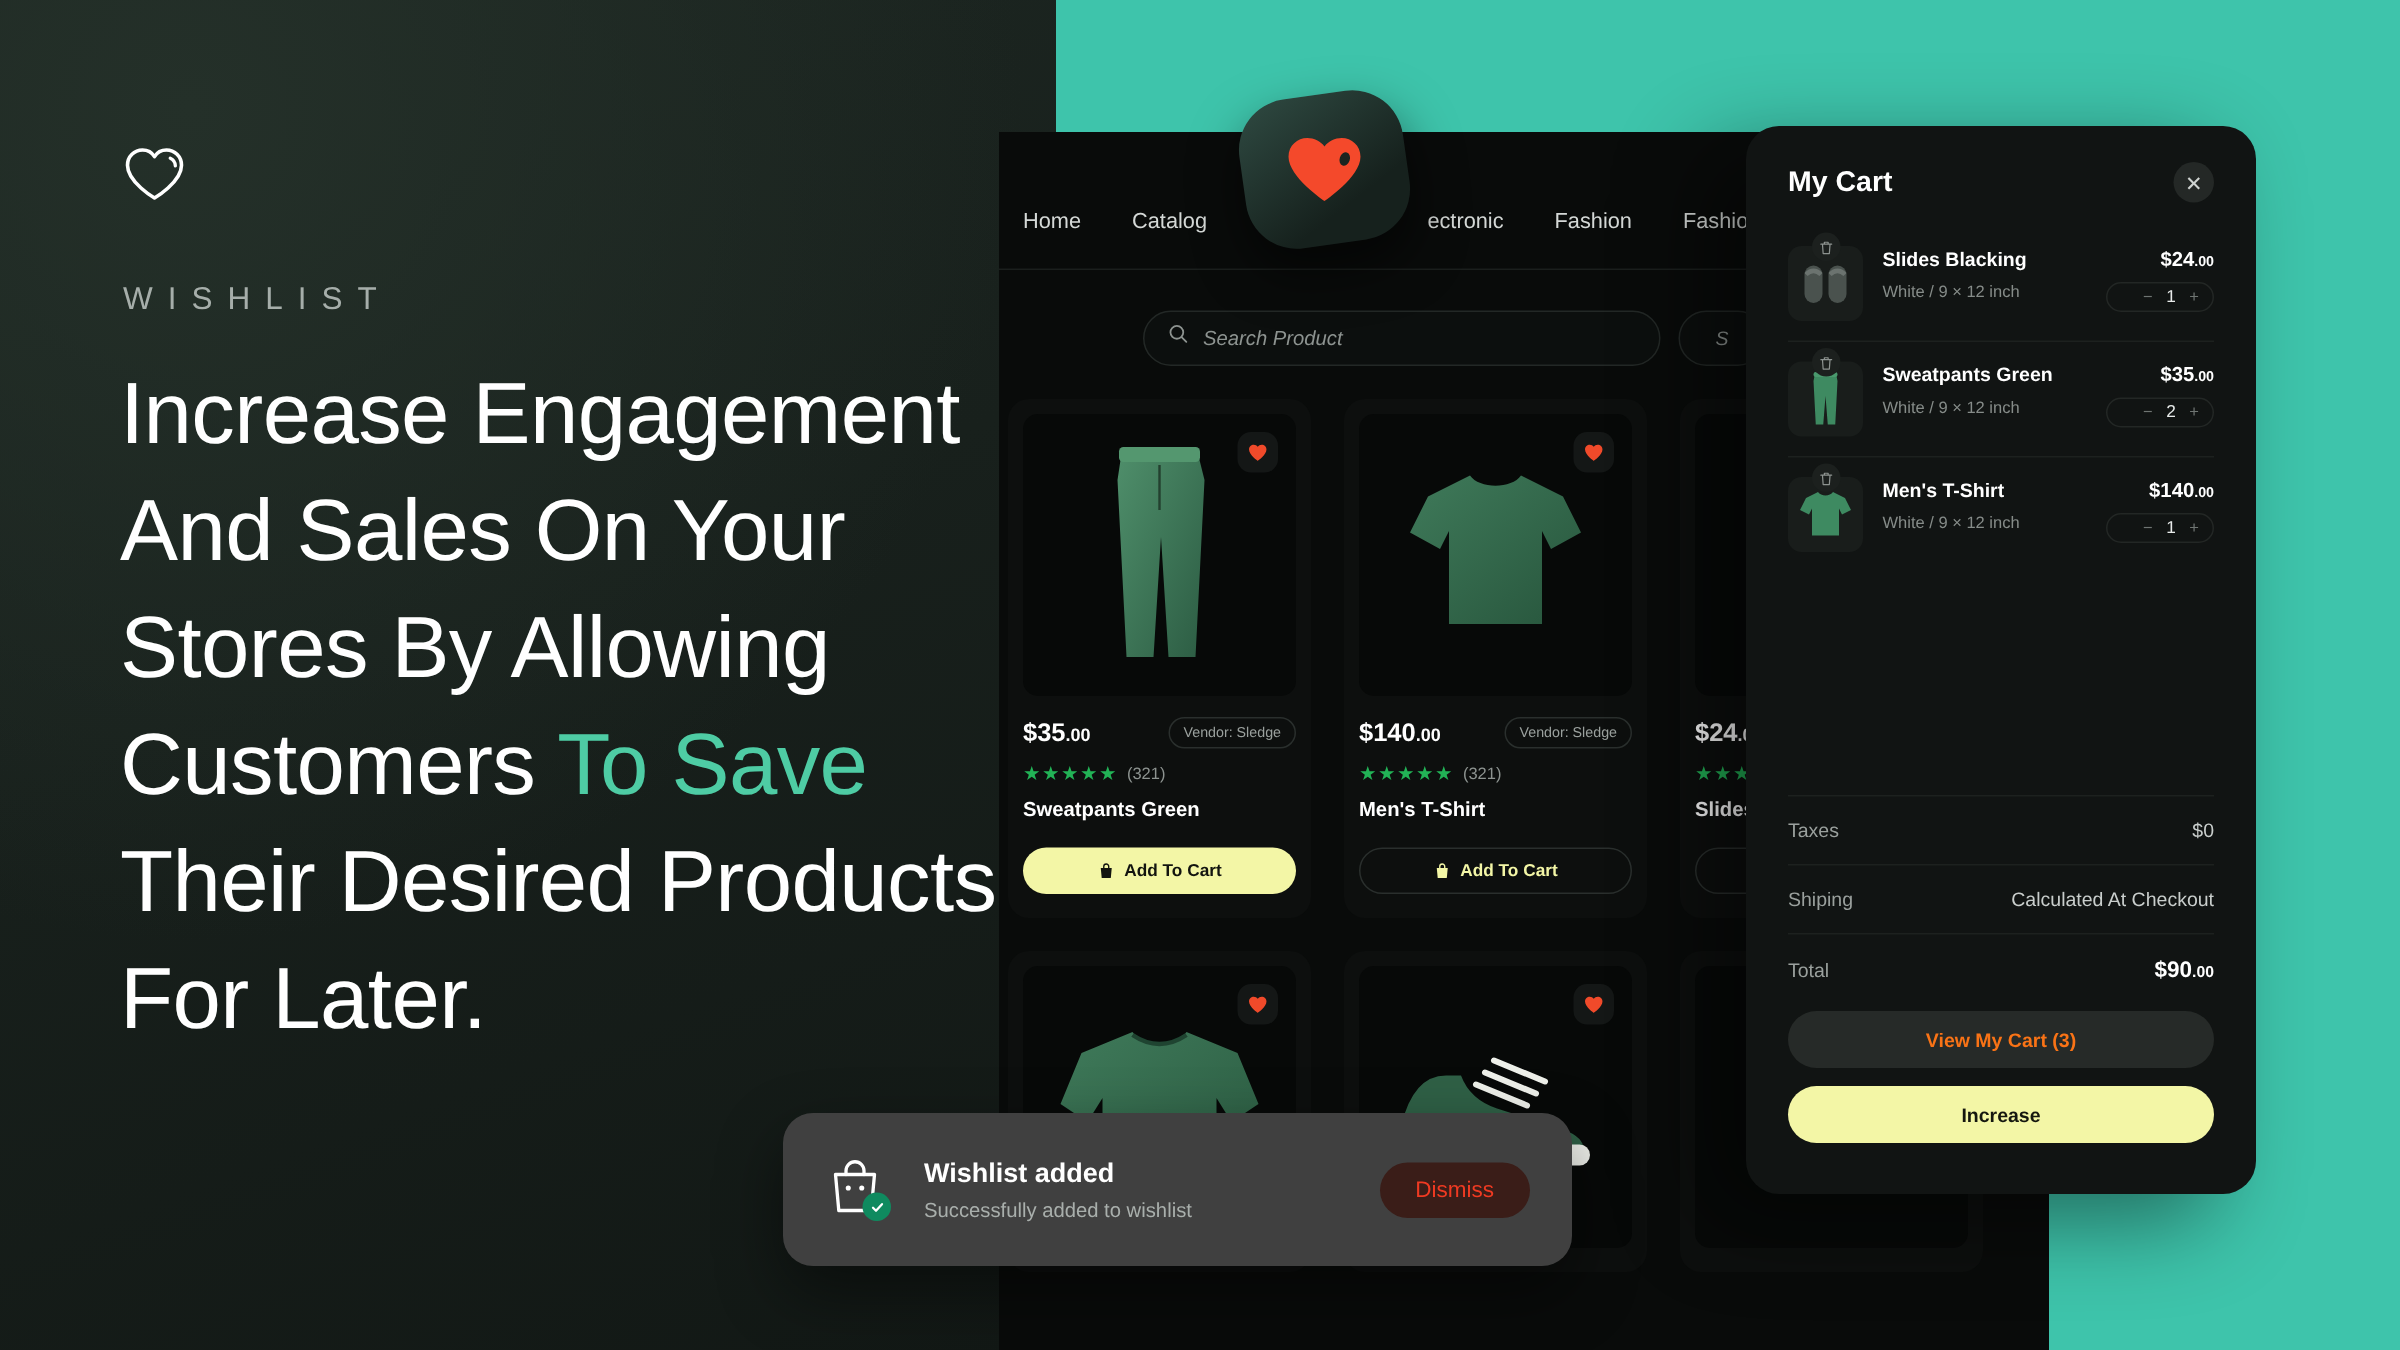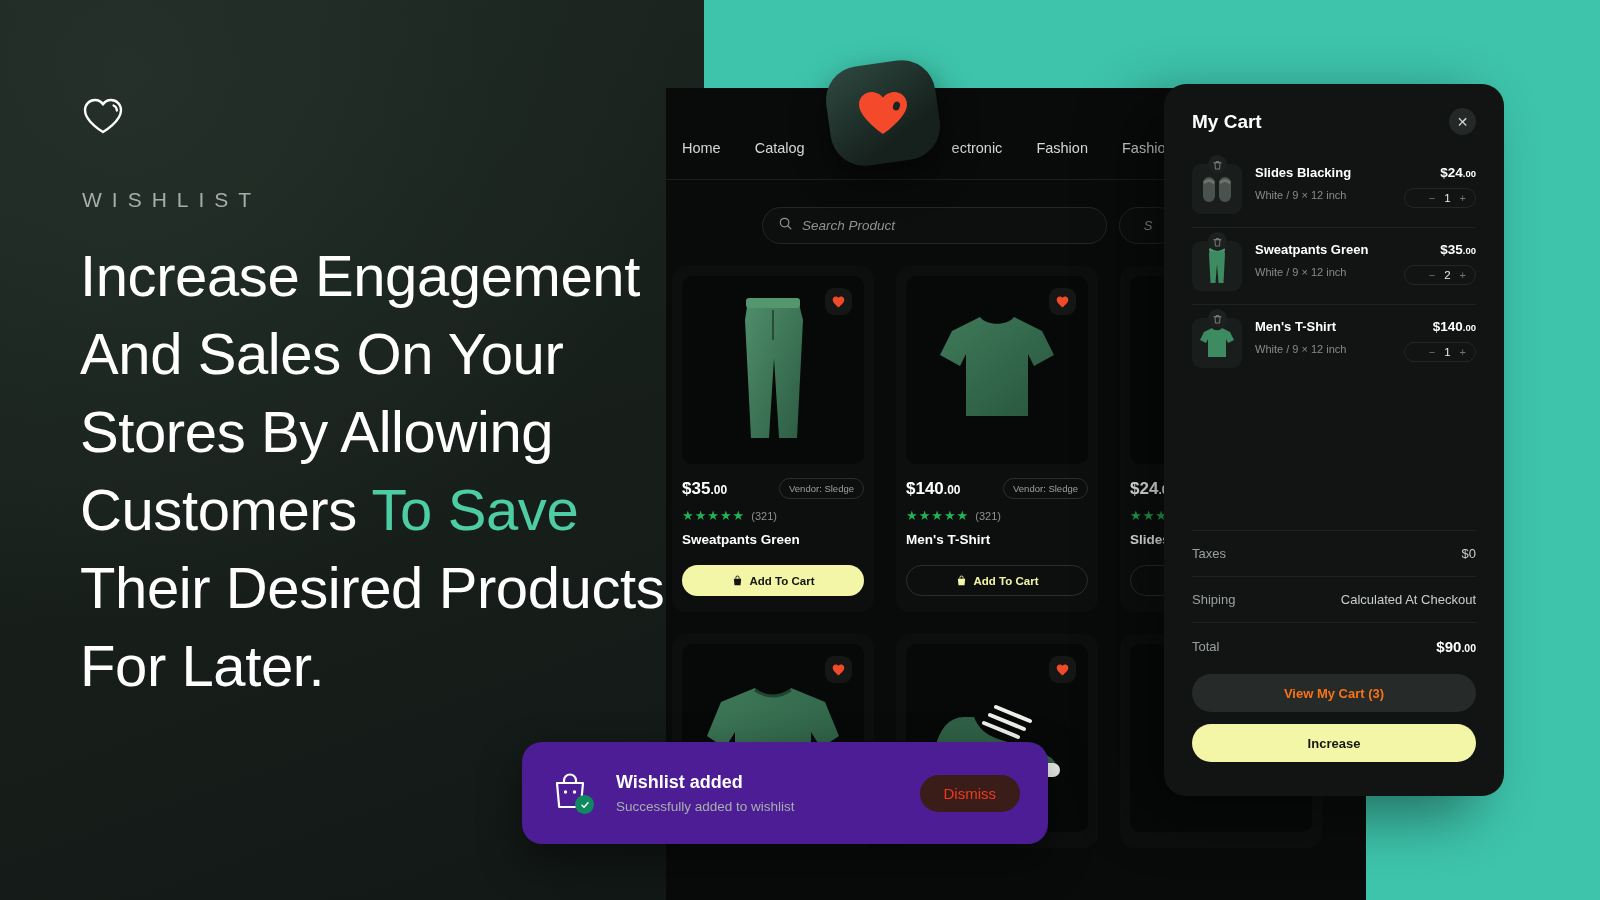--- a/index.html
+++ b/index.html
@@ -180,21 +180,21 @@
     height: 38px; border-radius: 19px; display: flex;
     align-items: center; justify-content: center;
     font-size: 13px; font-weight: 700;
   }
   .cbtn.dark { background: #262a28; color: #f97316; }
   .cbtn.yellow { background: #f3f6a6; color: #15170f; margin-top: 12px; }
 
   
   .toast {
     position: absolute; left: 522px; top: 742px; width: 526px; height: 102px;
-    background: #4c1d95; border-radius: 20px;
+    background: #404040; border-radius: 20px;
     box-shadow: 0 18px 44px rgba(0,0,0,0.45);
     display: flex; align-items: center; padding: 0 28px;
   }
   .toast-ic { position: relative; width: 44px; height: 44px; margin-right: 22px; flex: 0 0 44px; }
   .toast-ic svg { width: 40px; height: 40px; display: block; }
   .toast-check {
     position: absolute; right: 0px; bottom: 1px; width: 19px; height: 19px;
     border-radius: 50%; background: #0f8a5f; display: flex;
     align-items: center; justify-content: center;
   }

